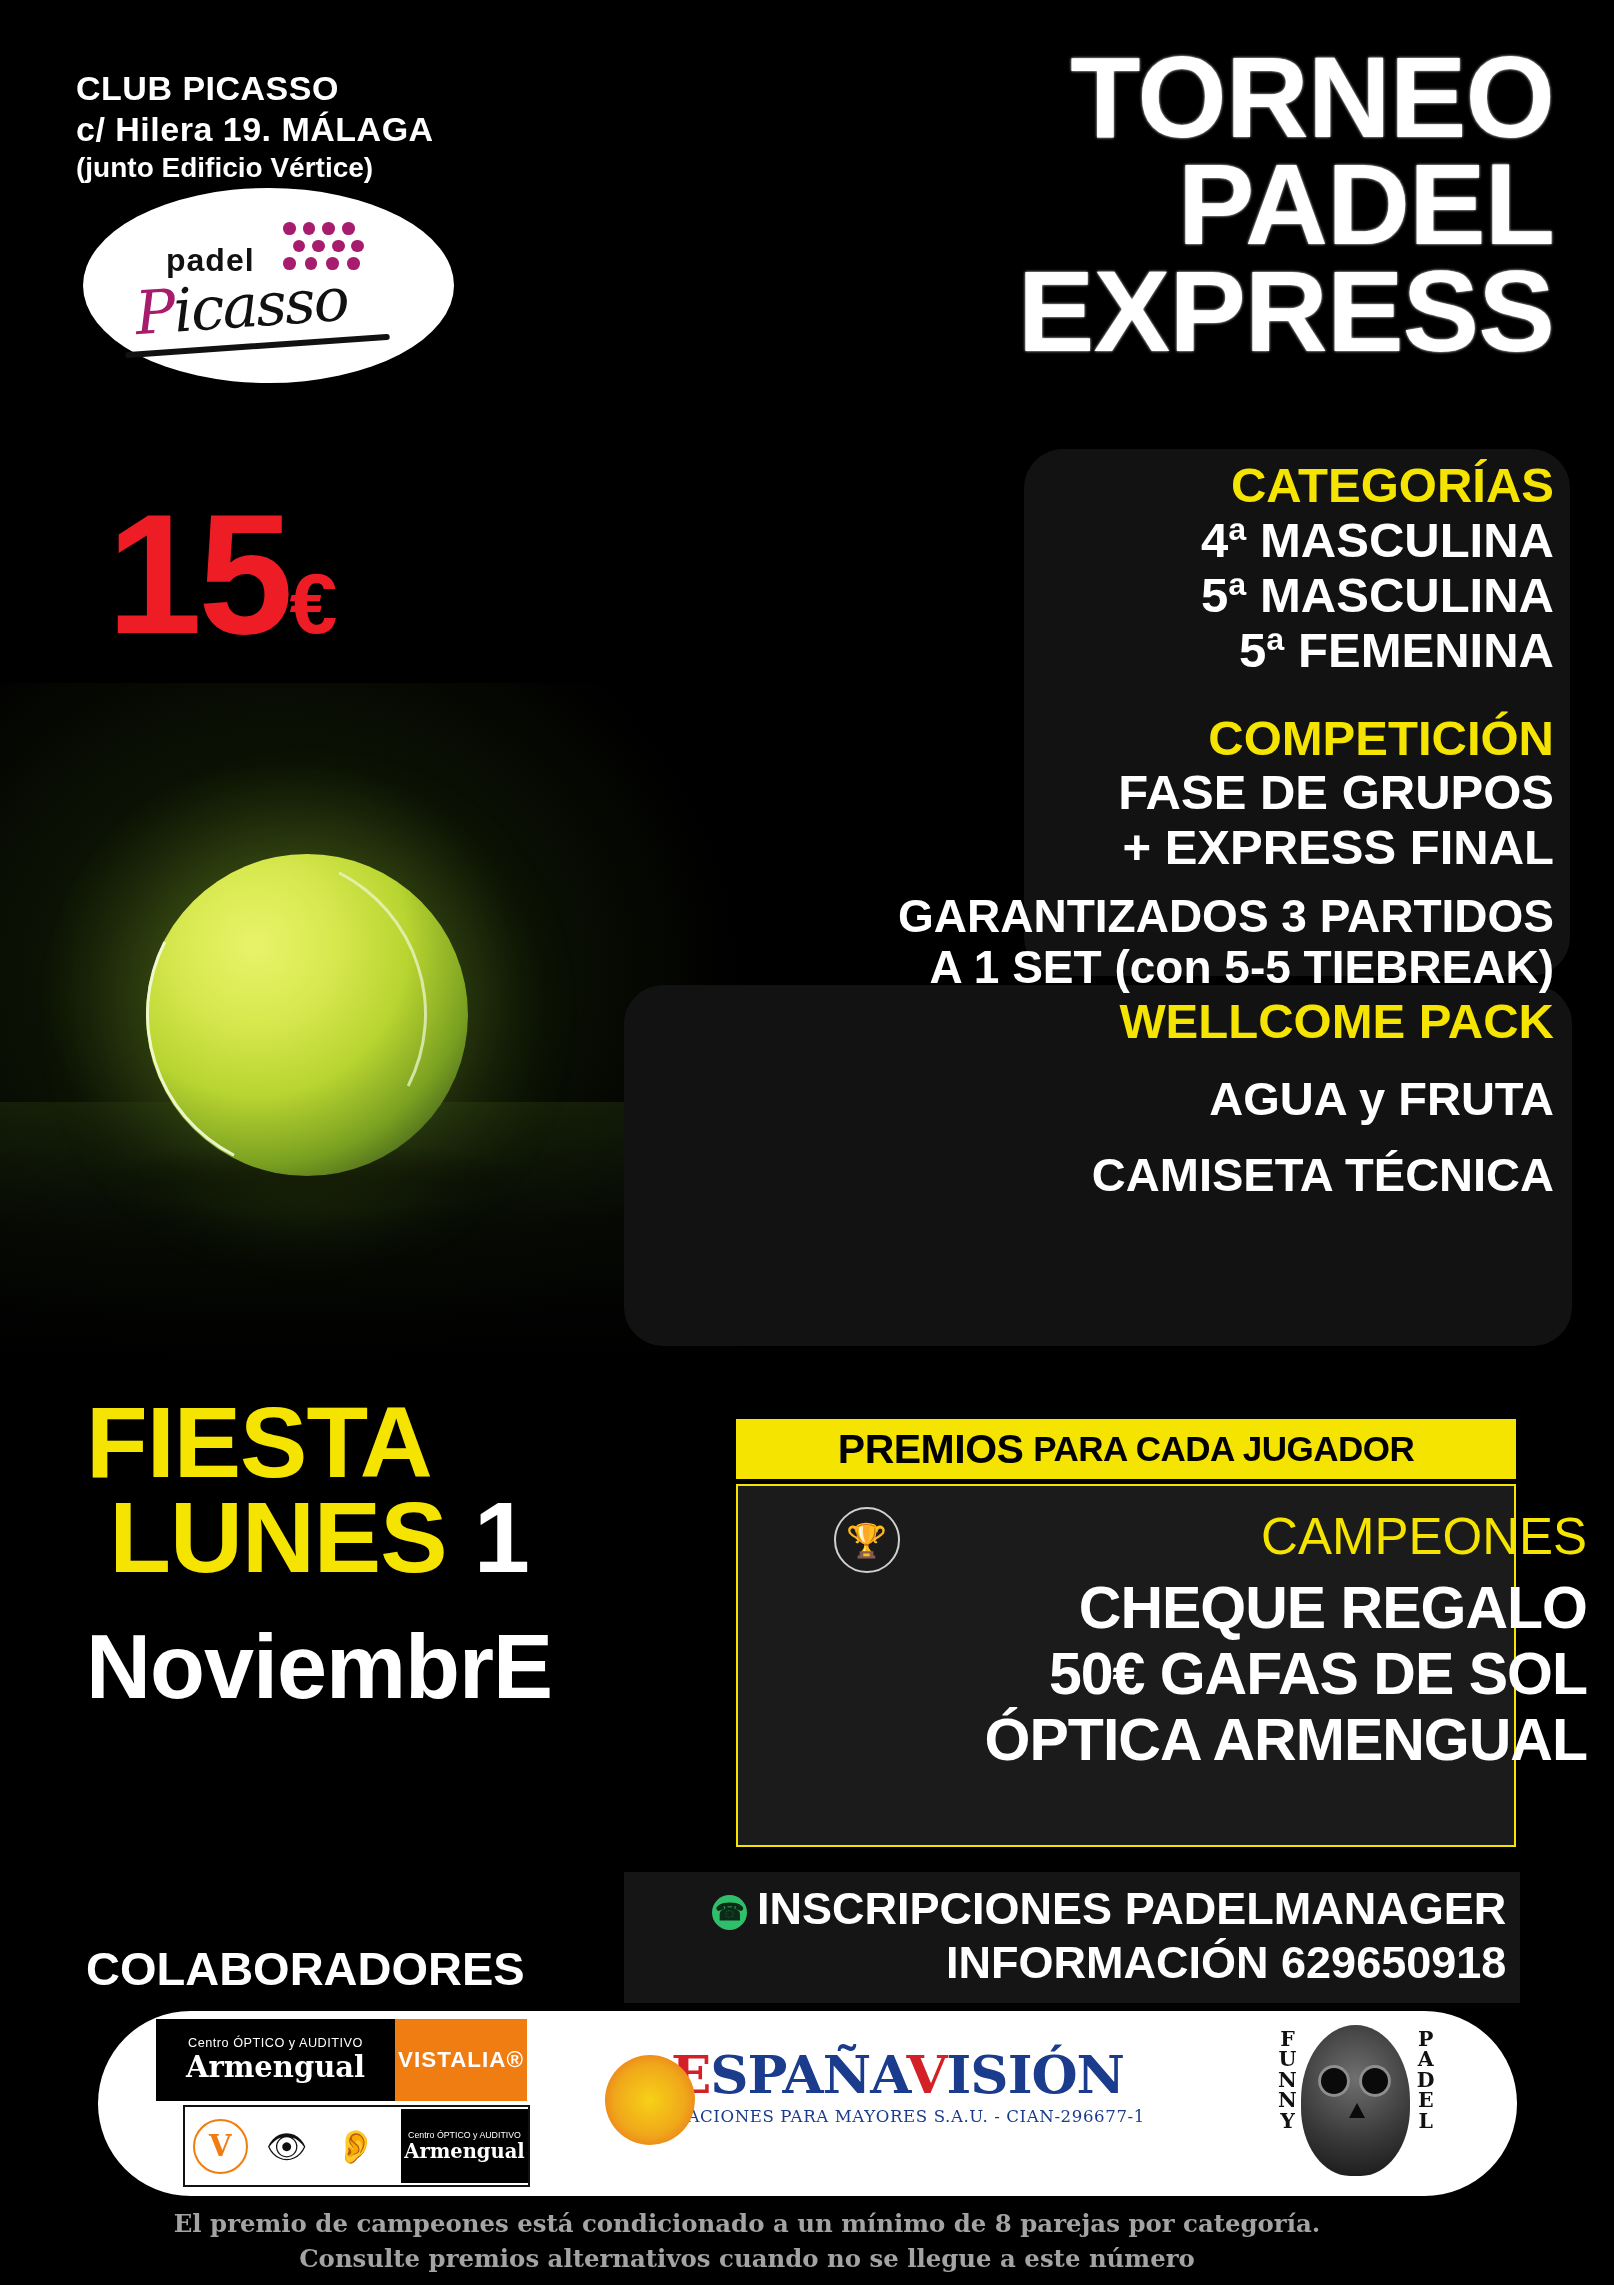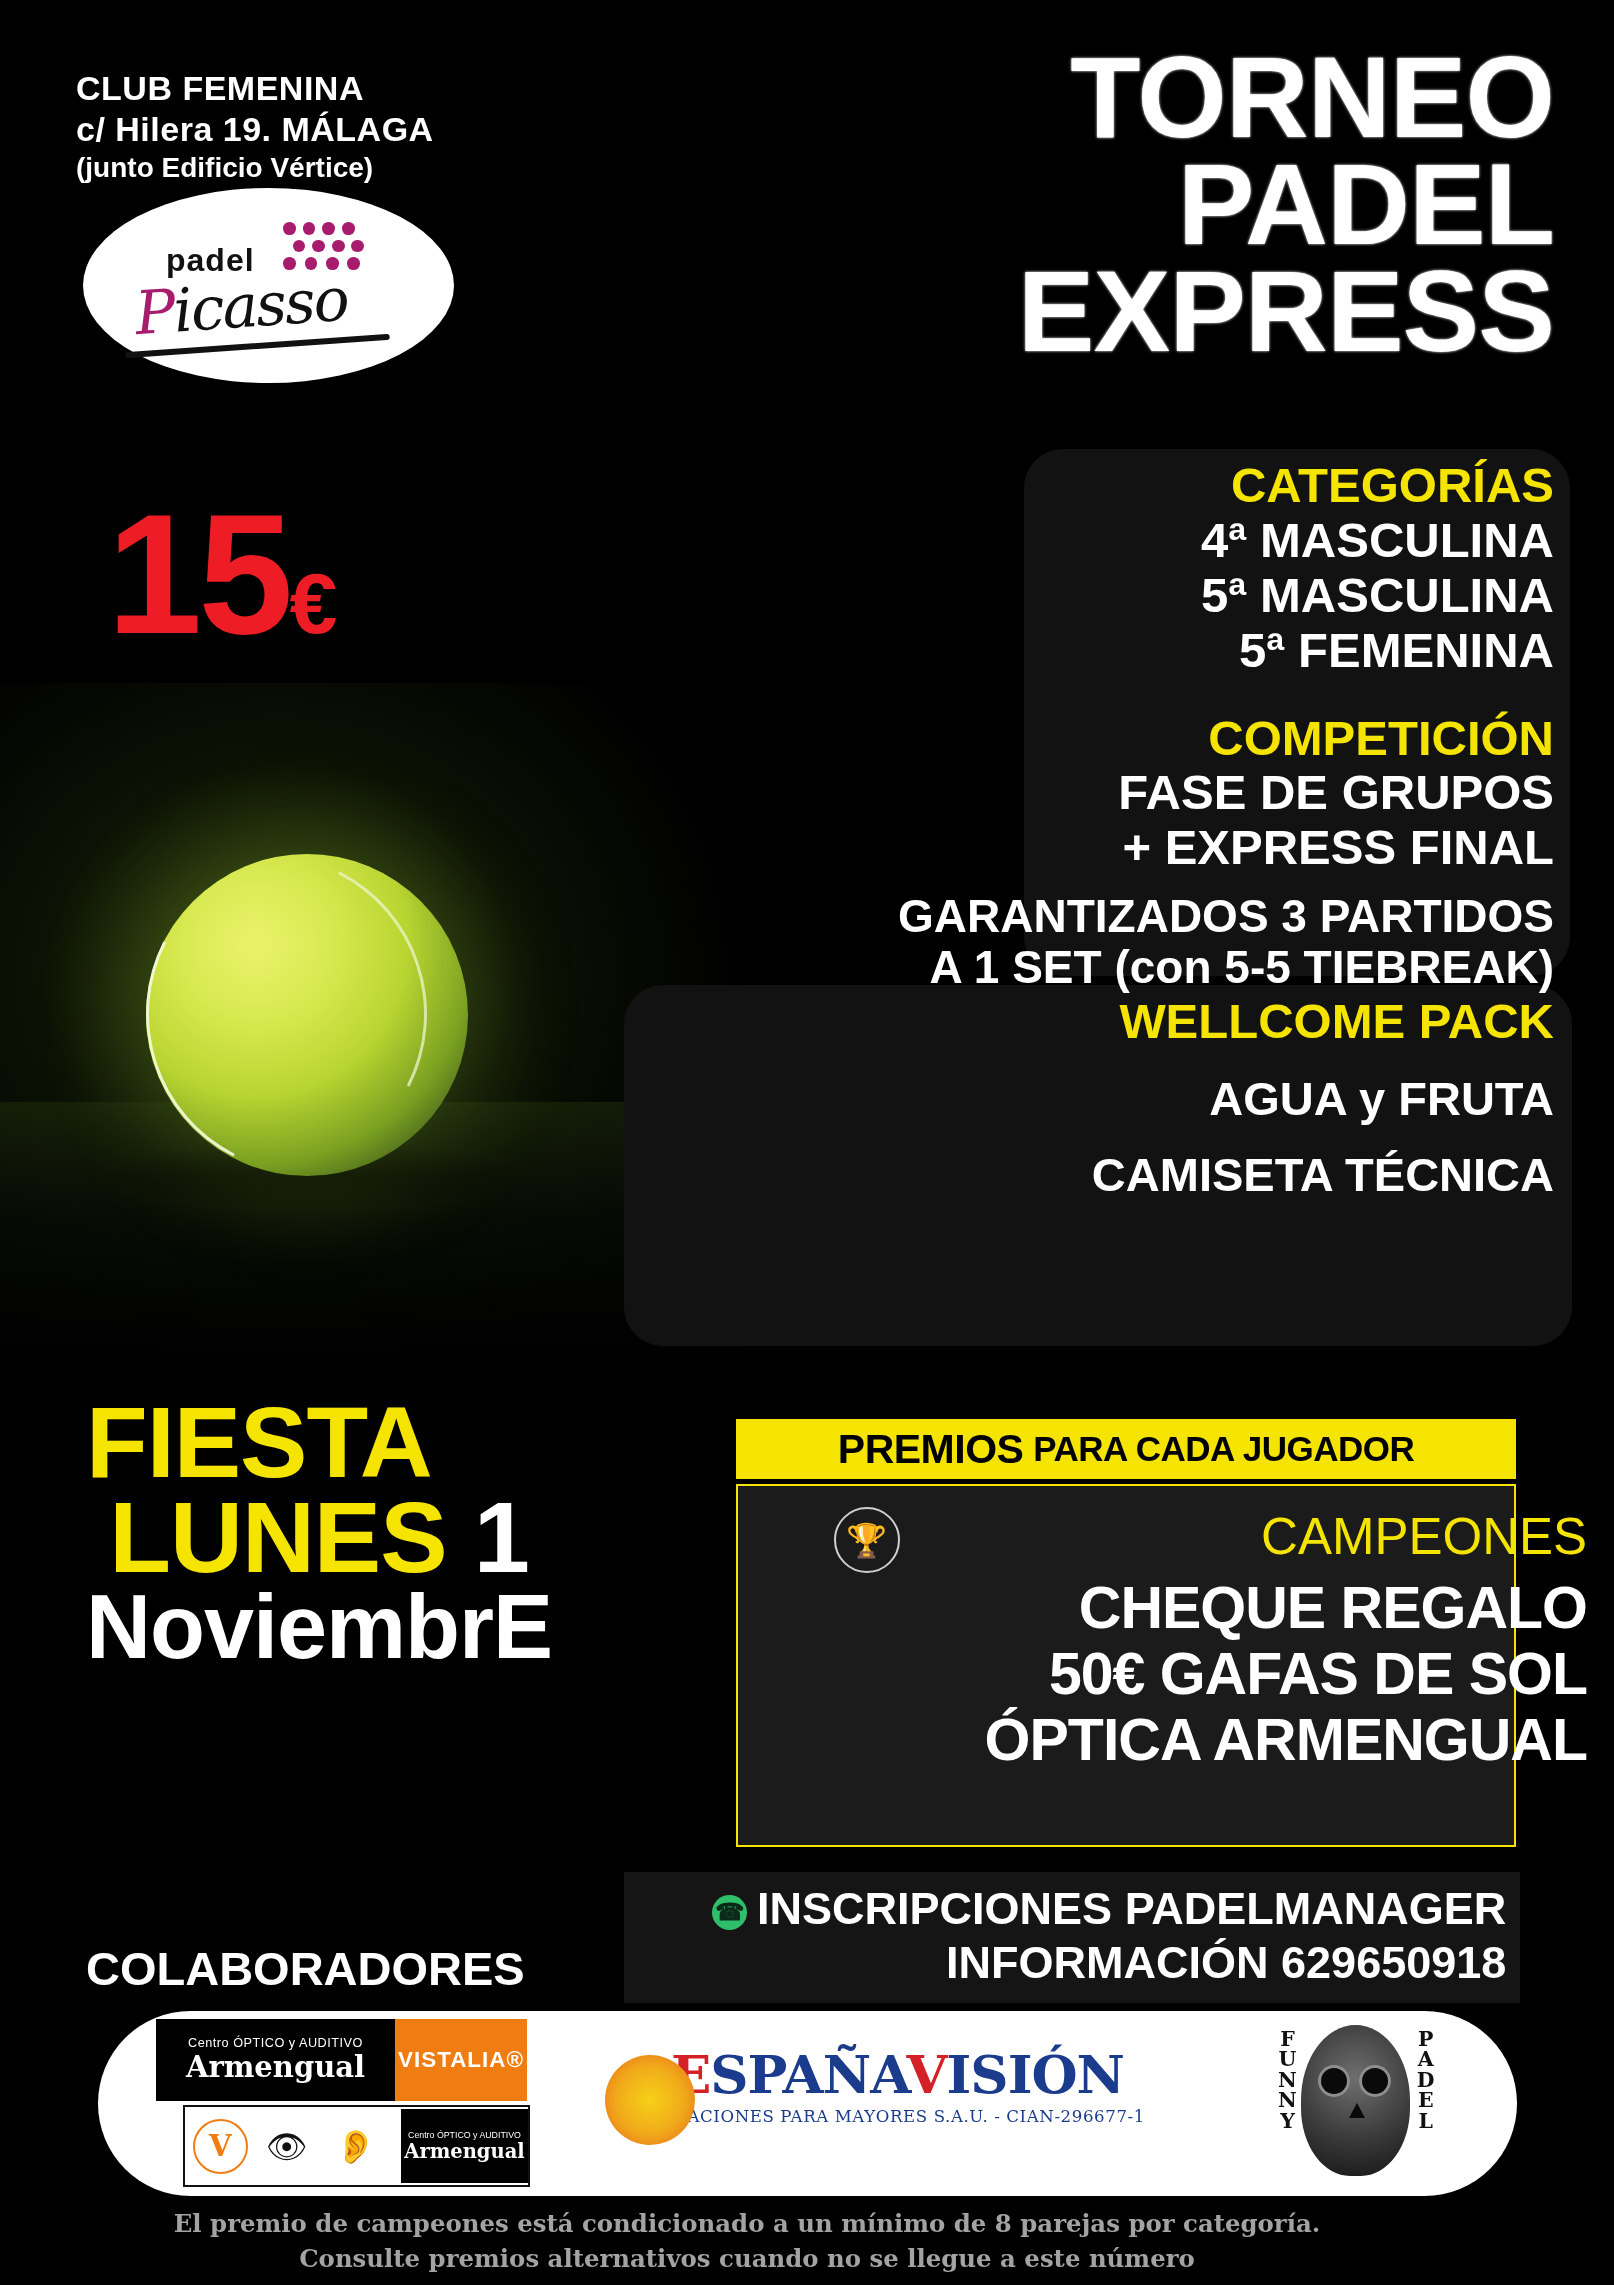--- a/index.html
+++ b/index.html
@@ -256,20 +256,21 @@
   .fiesta .l1 { font-size: 101px; letter-spacing: -1px;}
   .fiesta .l2 { font-size: 101px; letter-spacing: -1px; text-align: center;}
   .fiesta .l2 .num {
     color: #ffffff;
     font-size: 101px;
   }
   .fiesta .l3 {
     color: #ffffff;
     font-size: 90px;
     letter-spacing: -1px;
+    margin-top: 40px;
   }
 
   
   .premios-bar {
     position: absolute;
     left: 736px;
     top: 1419px;
     width: 780px;
     height: 60px;
     background: #f5e400;
@@ -573,21 +574,21 @@
   <div class="ball-scene">
     <div class="ball-glow"></div>
     <div class="floor"></div>
     <div class="ball-shadow"></div>
     <div class="ball"></div>
     <div class="ball-seam1"></div>
     <div class="ball-seam2"></div>
   </div>
 
   <div class="club-block">
-    <div class="club-line1">CLUB FEMENINA</div>
+    <div class="club-line1">CLUB PICASSO</div>
     <div class="club-line2">c/ Hilera 19. MÁLAGA</div>
     <div class="club-line3">(junto Edificio Vértice)</div>
   </div>
 
   <div class="logo-oval"></div>
   <div class="logo-padel">padel</div>
   <div class="logo-dots">
     <span style="left:0px;   top:0px;"></span>
     <span style="left:19.5px;  top:0px;"></span>
     <span style="left:39px;  top:0px;"></span>

